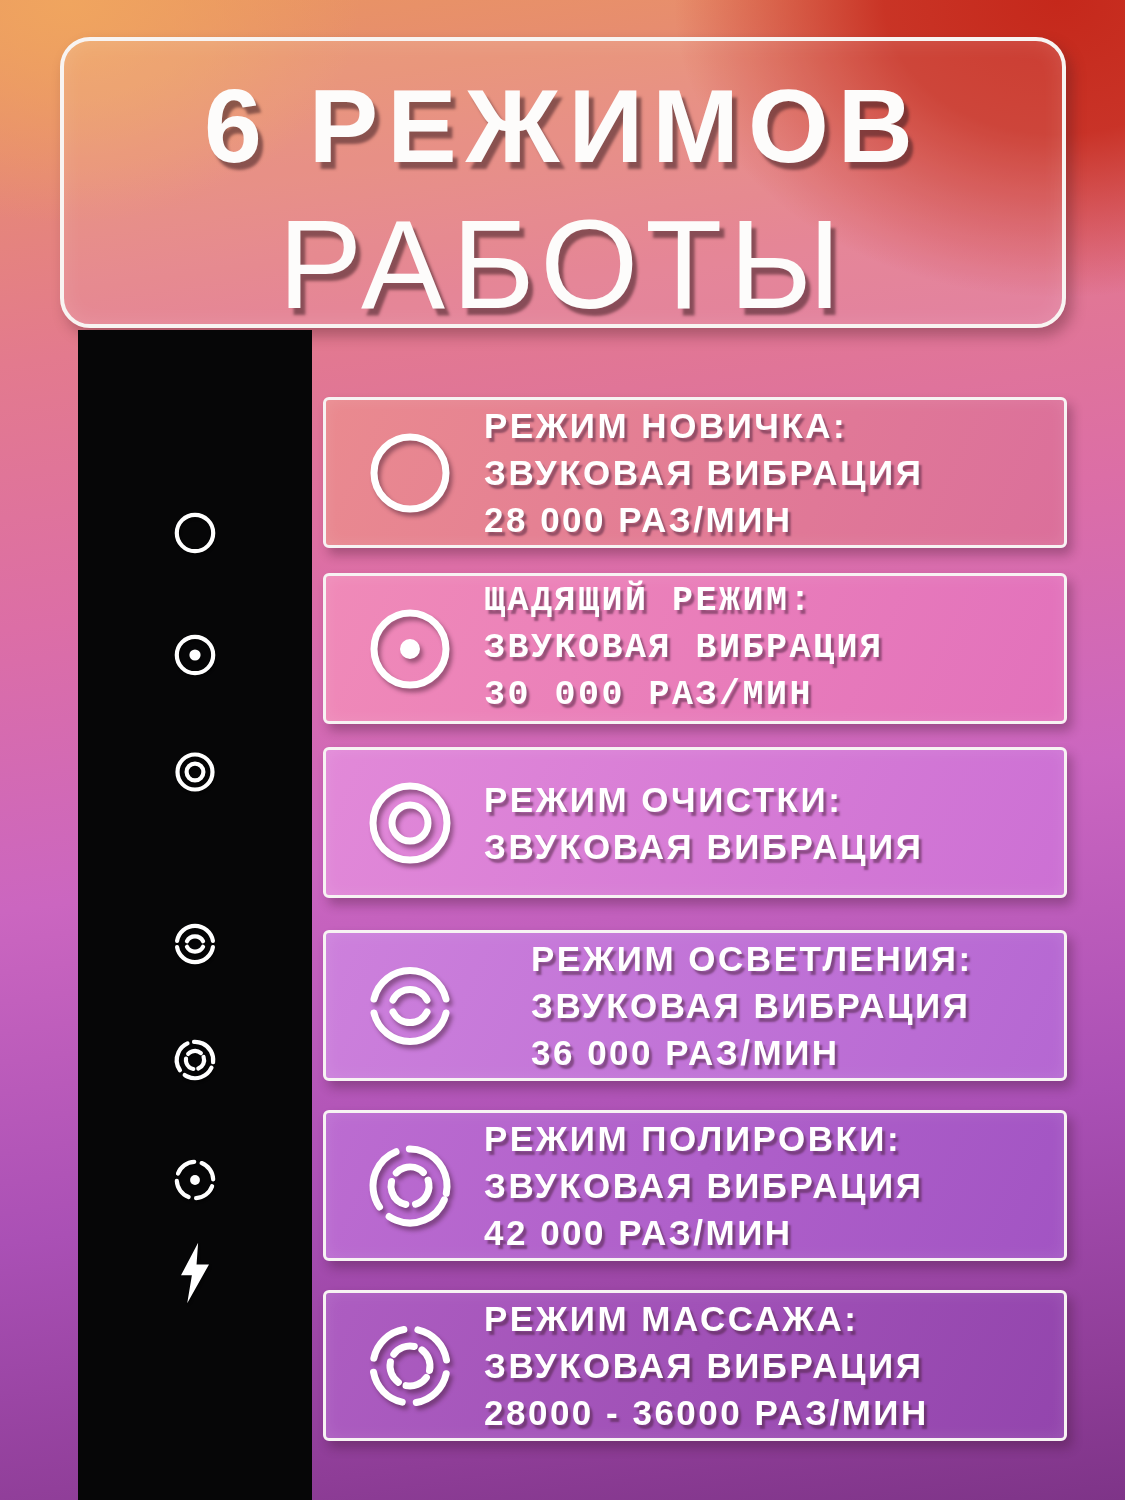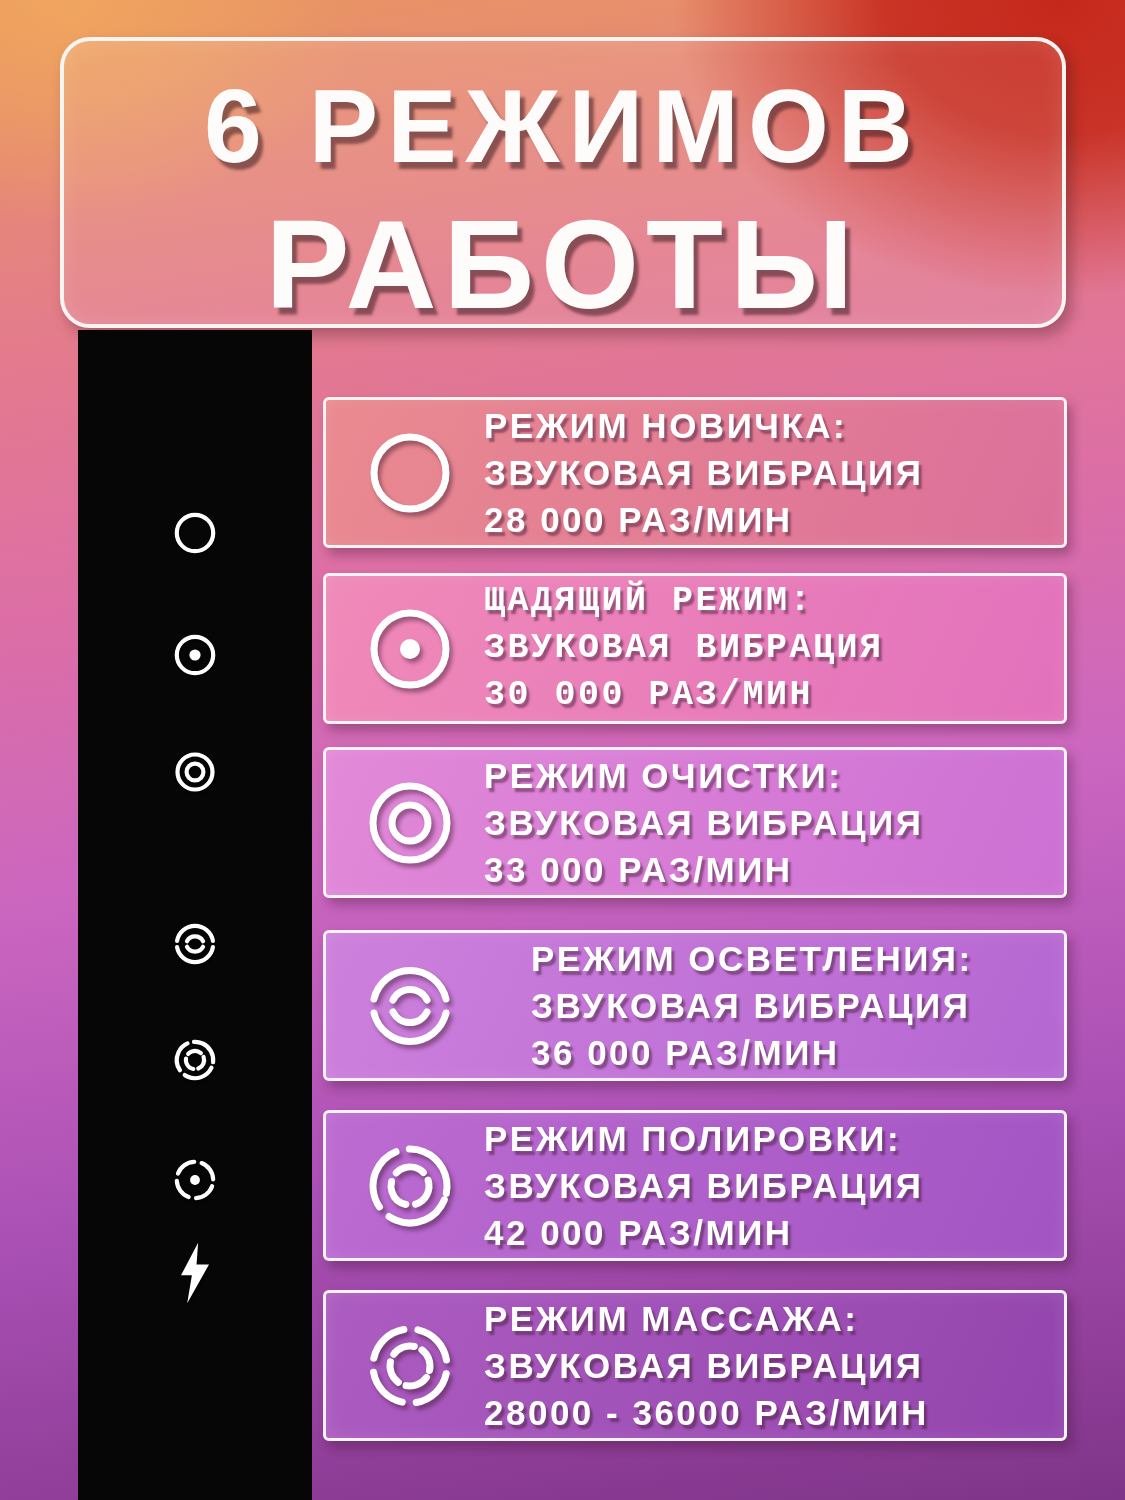--- a/index.html
+++ b/index.html
@@ -20,21 +20,21 @@
     box-sizing:border-box;border:4px solid #f8f4f2;border-radius:30px;
     background:rgba(255,255,255,.09);
     box-shadow:6px 8px 14px rgba(70,25,35,.35), inset 0 0 22px rgba(255,255,255,.12);
     text-align:center;color:#fdfcfb;
   }
   .title-line1{
     margin-top:26px;font-size:104px;font-weight:700;letter-spacing:9px;
     text-shadow:5px 7px 3px rgba(60,30,35,.55);
   }
   .title-line2{
-    margin-top:6px;font-size:126px;font-weight:700;letter-spacing:7px;
+    margin-top:6px;font-size:126px;font-weight:400;letter-spacing:7px;
     text-shadow:5px 7px 3px rgba(60,30,35,.55);
   }
   
   .strip{
     position:absolute;left:78px;top:330px;width:234px;height:1170px;
     background:#060607;
   }
   .strip-icon{position:absolute;left:89px;width:56px;height:56px;}
   .strip-icon svg{width:100%;height:100%;display:block;}
   .si-1{top:175px;} .si-2{top:297px;} .si-3{top:414px;}
@@ -148,21 +148,20 @@
   <div class="card card-3">
     <div class="card-icon">
       <svg viewBox="0 0 100 100">
           <circle class="wstroke" cx="50" cy="50" r="37" stroke-width="7"></circle>
           <circle class="wstroke" cx="50" cy="50" r="18" stroke-width="7"></circle>
         </svg>
     </div>
     <div class="card-text">
       <div>РЕЖИМ ОЧИСТКИ:</div>
       <div>ЗВУКОВАЯ ВИБРАЦИЯ</div>
-      <div>33 000 РАЗ/МИН</div>
     </div>
   </div>
 
   <div class="card card-4">
     <div class="card-icon">
       <svg viewBox="0 0 100 100">
         <path class="wstroke" stroke-width="7" d="M 14 43 A 37 37 0 0 1 86 43"></path>
         <path class="wstroke" stroke-width="7" d="M 86 57 A 37 37 0 0 1 14 57"></path>
         <path class="wstroke" stroke-width="7" d="M 33 44 A 19 19 0 0 1 67 44"></path>
         <path class="wstroke" stroke-width="7" d="M 67 56 A 19 19 0 0 1 33 56"></path>

